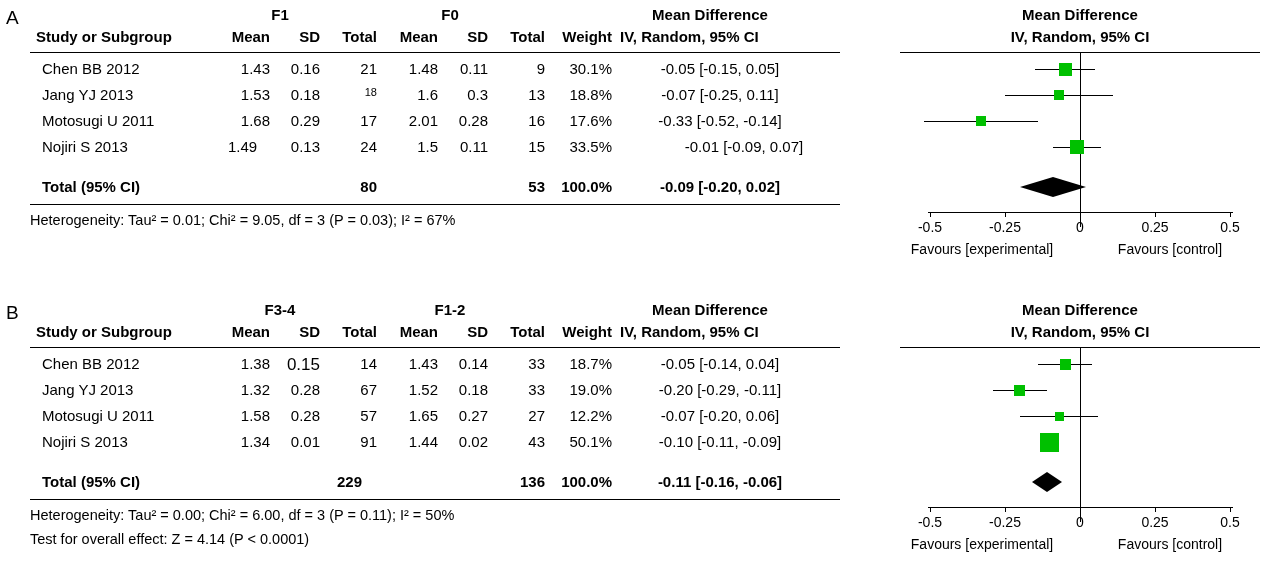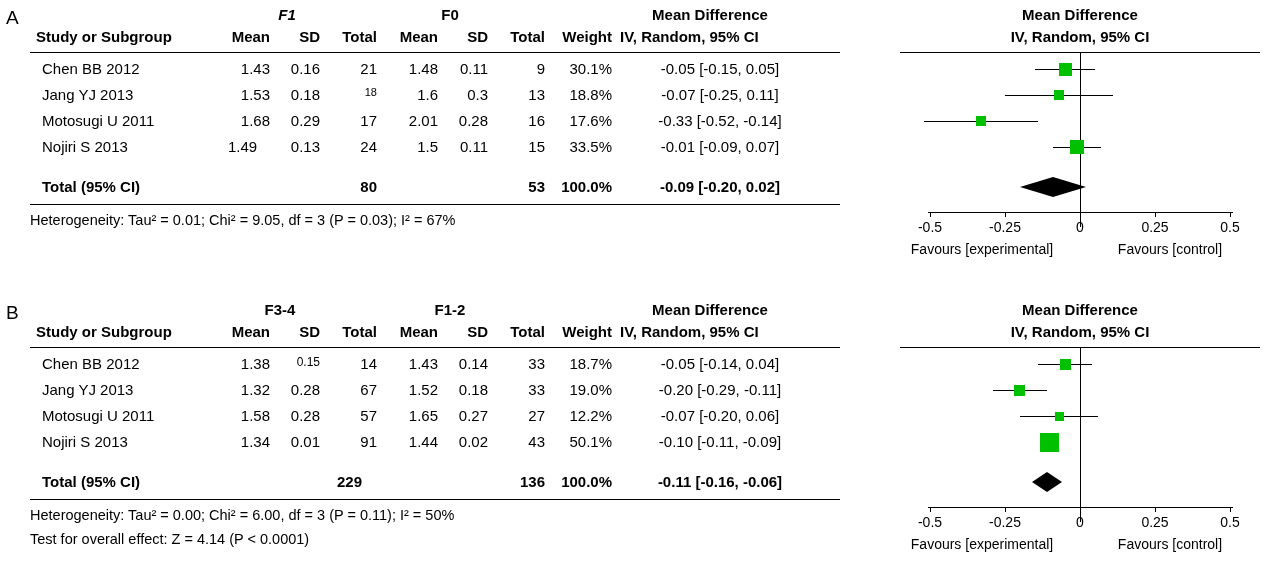--- a/index.html
+++ b/index.html
@@ -26,21 +26,21 @@
 </style>
 </head>
 <body>
 
 <div class="page">
 
   <div class="panel" style="position:absolute;left:0;top:0;height:280px;">
 
     <div class="panel-letter" style="left:6px;top:8px;">A</div>
 
-    <div class="hdr-group" style="position:absolute;left:232px;top:6px;width:110px;font-style:italic;">F1</div>
+    <div class="hdr-group" style="position:absolute;left:225px;top:6px;width:110px;">F1</div>
     <div class="hdr-group" style="position:absolute;left:395px;top:6px;width:110px;">F0</div>
     <div class="hdr-group" style="position:absolute;left:600px;top:6px;width:220px;">Mean Difference</div>
     <div class="hdr-group" style="position:absolute;left:895px;top:6px;width:370px;">Mean Difference</div>
 
     <div class="hdr-col" style="position:absolute;left:36px;top:28px;">Study or Subgroup</div>
     <div class="hdr-col c-num" style="position:absolute;left:215px;top:28px;width:55px;text-align:right;">Mean</div>
     <div class="hdr-col c-num" style="position:absolute;left:275px;top:28px;width:45px;text-align:right;">SD</div>
     <div class="hdr-col c-num" style="position:absolute;left:322px;top:28px;width:55px;text-align:right;">Total</div>
     <div class="hdr-col c-num" style="position:absolute;left:383px;top:28px;width:55px;text-align:right;">Mean</div>
     <div class="hdr-col c-num" style="position:absolute;left:443px;top:28px;width:45px;text-align:right;">SD</div>
@@ -87,21 +87,21 @@
     </div>
     <div style="position:absolute;left:0;top:138px;width:880px;">
       <span style="position:absolute;left:42px;font-size:15px;">Nojiri S 2013</span>
       <span style="position:absolute;left:215px;width:55px;text-align:center;font-size:15px;">1.49</span>
       <span style="position:absolute;left:275px;width:45px;text-align:right;font-size:15px;">0.13</span>
       <span style="position:absolute;left:322px;width:55px;text-align:right;font-size:15px;">24</span>
       <span style="position:absolute;left:383px;width:55px;text-align:right;font-size:15px;">1.5</span>
       <span style="position:absolute;left:443px;width:45px;text-align:right;font-size:15px;">0.11</span>
       <span style="position:absolute;left:490px;width:55px;text-align:right;font-size:15px;">15</span>
       <span style="position:absolute;left:552px;width:60px;text-align:right;font-size:15px;">33.5%</span>
-      <span style="position:absolute;left:620px;width:200px;text-align:center;font-size:15px;">-0.01 [-0.09, 0.07]</span>
+      <span style="position:absolute;left:644px;width:200px;text-align:center;font-size:15px;">-0.01 [-0.09, 0.07]</span>
     </div>
 
     <div style="position:absolute;left:0;top:178px;width:880px;">
       <span class="bold" style="position:absolute;left:42px;font-size:15px;">Total (95% CI)</span>
       <span class="bold" style="position:absolute;left:322px;width:55px;text-align:right;font-size:15px;">80</span>
       <span class="bold" style="position:absolute;left:490px;width:55px;text-align:right;font-size:15px;">53</span>
       <span class="bold" style="position:absolute;left:552px;width:60px;text-align:right;font-size:15px;">100.0%</span>
       <span class="bold" style="position:absolute;left:620px;width:200px;text-align:center;font-size:15px;">-0.09 [-0.20, 0.02]</span>
     </div>
 
@@ -166,21 +166,21 @@
     <div class="hdr-col" style="position:absolute;left:552px;top:28px;width:60px;text-align:right;">Weight</div>
     <div class="hdr-col" style="position:absolute;left:620px;top:28px;">IV, Random, 95% CI</div>
     <div class="hdr-col" style="position:absolute;left:895px;top:28px;width:370px;text-align:center;">IV, Random, 95% CI</div>
 
     <div class="rule" style="left:30px;top:52px;width:810px;"></div>
     <div class="rule" style="left:900px;top:52px;width:360px;"></div>
 
     <div style="position:absolute;left:0;top:60px;width:880px;">
       <span style="position:absolute;left:42px;font-size:15px;">Chen BB 2012</span>
       <span style="position:absolute;left:215px;width:55px;text-align:right;font-size:15px;">1.38</span>
-      <span style="position:absolute;left:275px;width:45px;text-align:right;font-size:12px;">0.15</span>
+      <span style="position:absolute;left:275px;width:45px;text-align:right;font-size:17px;">0.15</span>
       <span style="position:absolute;left:322px;width:55px;text-align:right;font-size:15px;">14</span>
       <span style="position:absolute;left:383px;width:55px;text-align:right;font-size:15px;">1.43</span>
       <span style="position:absolute;left:443px;width:45px;text-align:right;font-size:15px;">0.14</span>
       <span style="position:absolute;left:490px;width:55px;text-align:right;font-size:15px;">33</span>
       <span style="position:absolute;left:552px;width:60px;text-align:right;font-size:15px;">18.7%</span>
       <span style="position:absolute;left:620px;width:200px;text-align:center;font-size:15px;">-0.05 [-0.14, 0.04]</span>
     </div>
     <div style="position:absolute;left:0;top:86px;width:880px;">
       <span style="position:absolute;left:42px;font-size:15px;">Jang YJ 2013</span>
       <span style="position:absolute;left:215px;width:55px;text-align:right;font-size:15px;">1.32</span>

